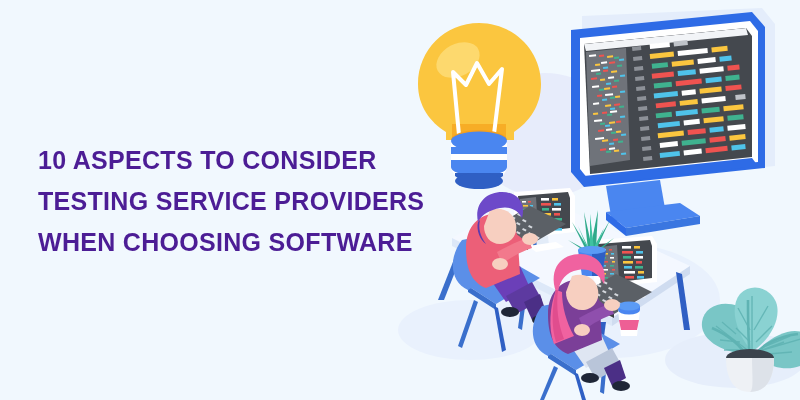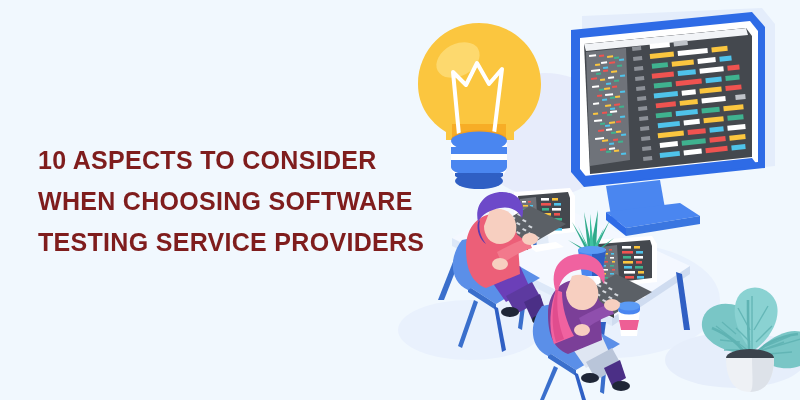--- a/index.html
+++ b/index.html
@@ -16,21 +16,21 @@
     font-family: "Liberation Sans", sans-serif;
   }
   
   #headline {
     position: absolute;
     left: 38px;
     top: 140px;
     width: 400px;
   }
   #headline .line {
-    color: #7f1d1d;
+    color: #4c1d95;
     font-size: 25px;
     font-weight: bold;
     letter-spacing: 0.3px;
     line-height: 41px;
     white-space: nowrap;
   }
   
   #illustration {
     position: absolute;
     left: 0; top: 0;
@@ -572,17 +572,17 @@
                  C 768 392 774 376 774 358 Z" fill="#eef1f5"></path>
         <path d="M752 358 C 752 374 754 390 750 392
                  C 768 392 774 376 774 358 Z" fill="#dde2e9"></path>
       </g>
 
     </svg>
   </div>
 
   <div id="headline">
     <div class="line">10 ASPECTS TO CONSIDER</div>
+    <div class="line">TESTING SERVICE PROVIDERS</div>
     <div class="line">WHEN CHOOSING SOFTWARE</div>
-    <div class="line">TESTING SERVICE PROVIDERS</div>
   </div>
 
 </div>
 
 </body></html>

